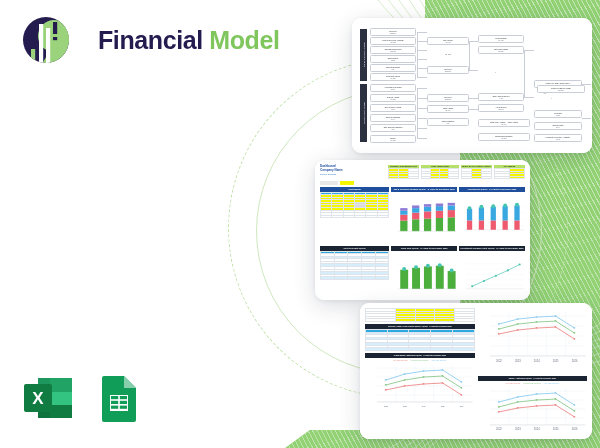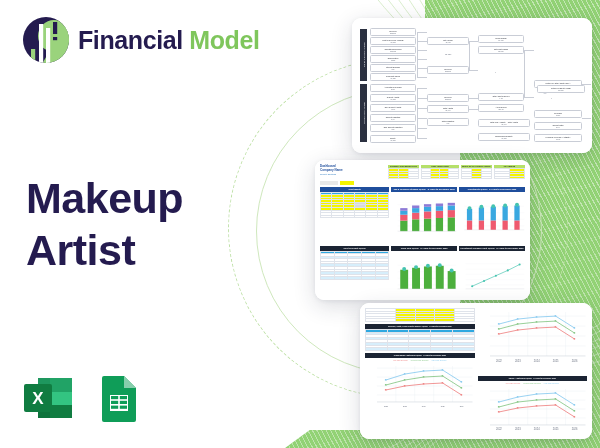--- a/index.html
+++ b/index.html
@@ -37,21 +37,21 @@
   .circle-dashed {
     position:absolute; left:228px; top:58px; width:340px; height:340px;
     border:1.4px dashed #bde0a5; border-radius:50%;
   }
   .circle-solid {
     position:absolute; left:256px; top:88px; width:286px; height:286px;
     border:1.4px solid #cfe8bd; border-radius:50%;
   }
 
   
-  .logo-wrap { position:absolute; left:22px; top:16px; display:flex; align-items:center; gap:8px; }
+  .logo-wrap { position:absolute; left:22px; top:16px; display:flex; align-items:center; gap:28px; }
   .logo-mark { width:48px; height:48px; position:relative; }
   .brand { font-size:25px; font-weight:700; letter-spacing:-.4px; line-height:1; }
   .brand .b1 { color:#241b4f; }
   .brand .b2 { color:#7fc65c; }
 
   
   .headline {
     position:absolute; left:26px; top:172px;
     font-size:43px; font-weight:700; color:#241b4f;
     line-height:1.22; letter-spacing:-.5px;
@@ -159,24 +159,20 @@
           <rect x="31" y="21" width="4.2" height="3.2" fill="#241b4f"></rect>
           <rect x="9" y="33" width="4.2" height="15" fill="#9ad37c"></rect>
         </g>
       </svg>
     </div>
     <div class="brand">
       <span class="b1">Financial </span><span class="b2">Model</span>
     </div>
   </div>
 
-  <div class="headline">
-    <div>Makeup</div>
-    <div>Artist</div>
-  </div>
 
   <div class="file-icons">
     <div>
       <svg width="52" height="52" viewBox="0 0 52 52">
         <rect x="16" y="6" width="34" height="14" fill="#21a366"></rect>
         <rect x="16" y="20" width="34" height="13" fill="#33c481"></rect>
         <rect x="16" y="33" width="34" height="13" fill="#107c41"></rect>
         <rect x="28" y="6" width="22" height="40" fill="none"></rect>
         <rect x="16" y="6" width="34" height="40" fill="none" stroke="none"></rect>
         <rect x="16" y="6" width="12" height="40" fill="#000" opacity=".07"></rect>

